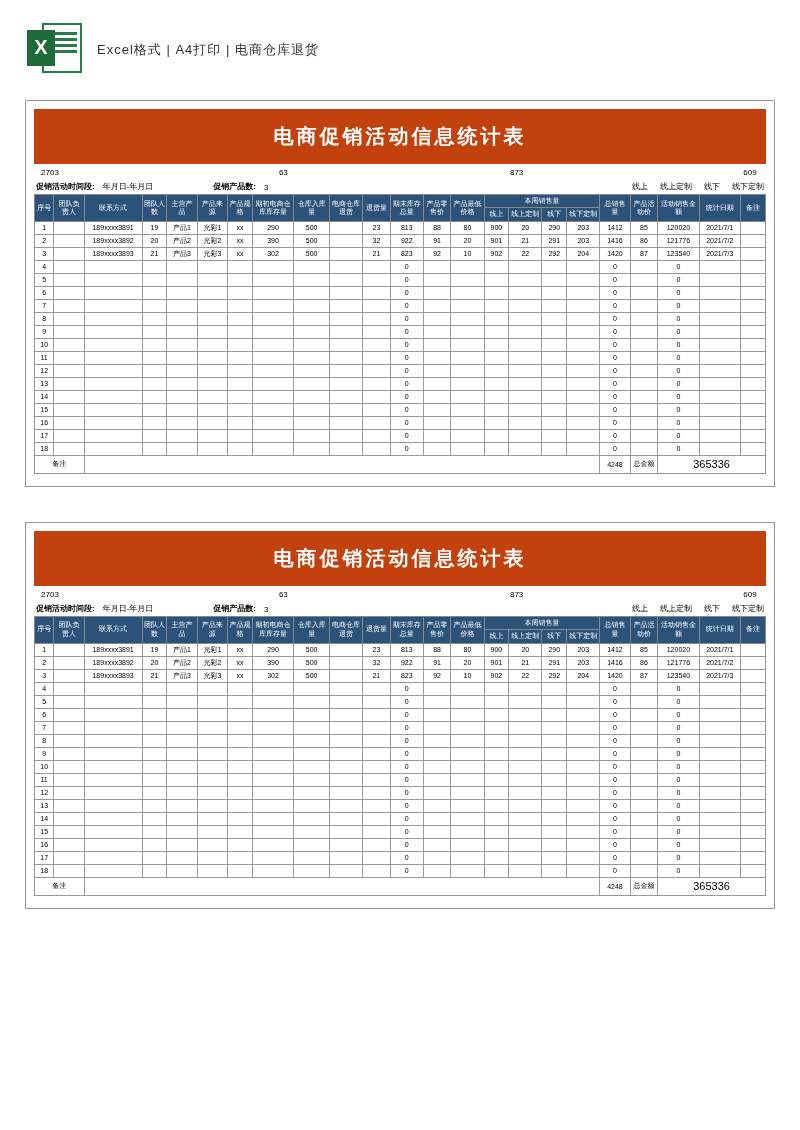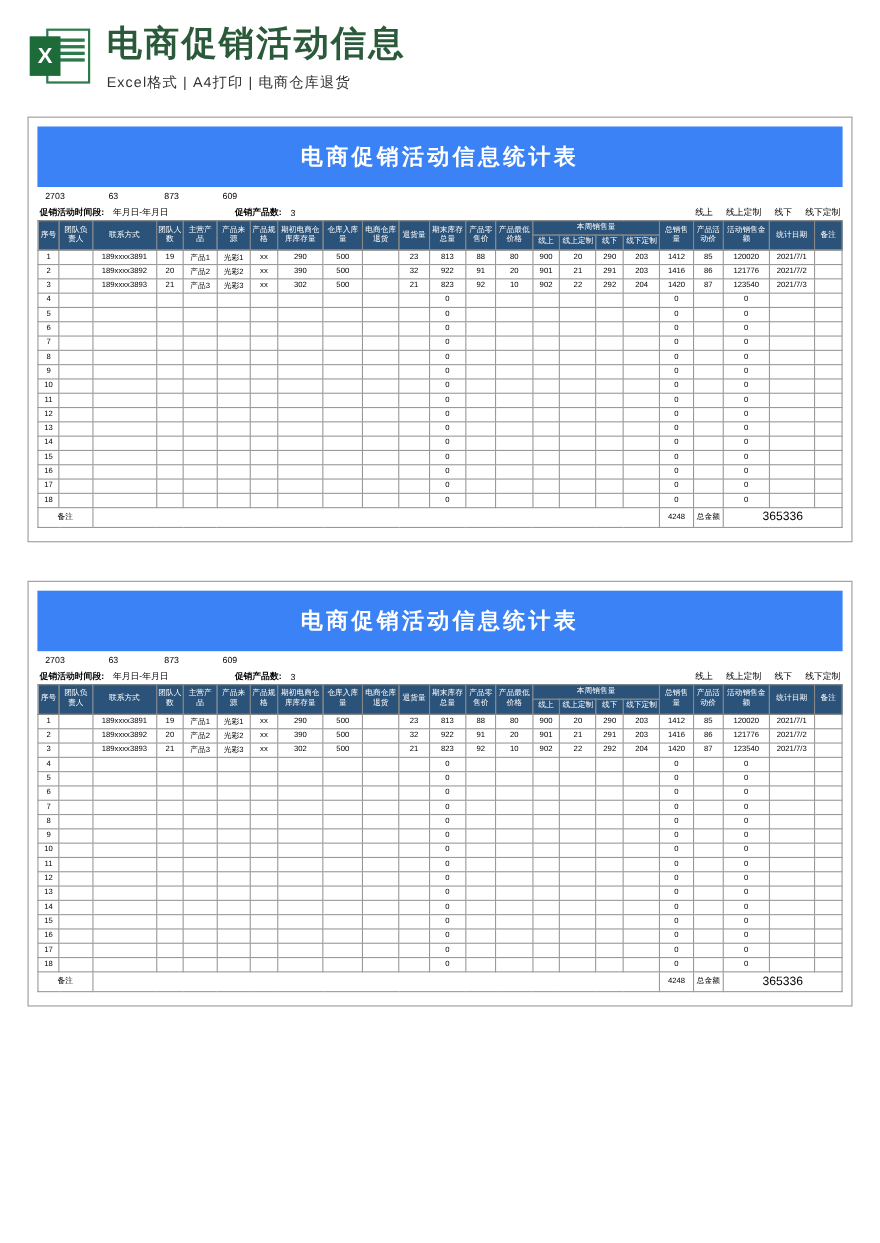--- a/index.html
+++ b/index.html
@@ -4,22 +4,22 @@
 <style>
 *{margin:0;padding:0;box-sizing:border-box}
 body{font-family:"Microsoft YaHei",Arial,sans-serif;background:#fff;width:800px}
 .page-header{display:flex;align-items:center;padding:18px 25px 12px}
 .excel-icon{width:60px;height:60px;margin-right:12px;flex-shrink:0}
 .header-text{flex:1}
 .main-title{font-size:32px;font-weight:bold;color:#2a5a3a;letter-spacing:2px}
 .sub-title{font-size:13px;color:#333;margin-top:4px;letter-spacing:1px}
 .sheet-wrap{padding:10px 25px 30px}
 .sheet{border:1px solid #999;background:#fff;margin-bottom:35px;padding:8px 8px 12px}
-.banner{background:#3b82f6;color:#fff;text-align:center;font-size:20px;font-weight:bold;padding:14px 16px;letter-spacing:3px}
-.summary-row{display:flex;justify-content:flex-start;font-size:8px;padding:4px 2px 2px;gap:25px}
+.banner{background:#c2410c;color:#fff;text-align:center;font-size:20px;font-weight:bold;padding:14px 16px;letter-spacing:3px}
+.summary-row{display:flex;justify-content:space-between;font-size:8px;padding:4px 2px 2px;gap:25px}
 .summary-row span{min-width:28px;text-align:center}
 .meta-row{display:flex;font-size:8px;padding:2px;align-items:flex-end}
 .meta-row .ml{font-weight:bold}
 .meta-row .mv{margin-left:8px;margin-right:60px}
 .meta-row .mr-labels{display:flex;gap:12px;margin-left:auto}
 .tbl{width:100%;border-collapse:collapse;font-size:7px;table-layout:fixed}
 .tbl th{background:#2b5278;color:#fff;border:1px solid #888;padding:2px 1px;font-weight:normal;text-align:center;line-height:1.2}
 .tbl td{border:1px solid #999;padding:1px;text-align:center;height:13px;overflow:hidden;white-space:nowrap}
 .tbl .num-col{width:14px}
 .footer-row td{font-weight:normal;height:18px}
@@ -34,21 +34,20 @@
       <rect x="18" y="6" width="38" height="48" fill="#fff" stroke="#2a7a4a" stroke-width="2"></rect>
       <rect x="22" y="14" width="30" height="3" fill="#2a7a4a"></rect>
       <rect x="22" y="20" width="30" height="3" fill="#2a7a4a"></rect>
       <rect x="22" y="26" width="30" height="3" fill="#2a7a4a"></rect>
       <rect x="22" y="32" width="30" height="3" fill="#2a7a4a"></rect>
       <rect x="2" y="12" width="28" height="36" fill="#1e6b3a"></rect>
       <text x="16" y="36" fill="#fff" font-size="20" font-weight="bold" text-anchor="middle">X</text>
     </svg>
   </div>
   <div class="header-text">
-    <div class="main-title">电商促销活动信息</div>
     <div class="sub-title">Excel格式 | A4打印 | 电商仓库退货</div>
   </div>
 </div>
 
 <div class="sheet-wrap">
   <div class="sheet" id="sheet1">
       <div class="banner">电商促销活动信息统计表</div>
       <div class="summary-row">
         <span>2703</span>
         <span>63</span>

